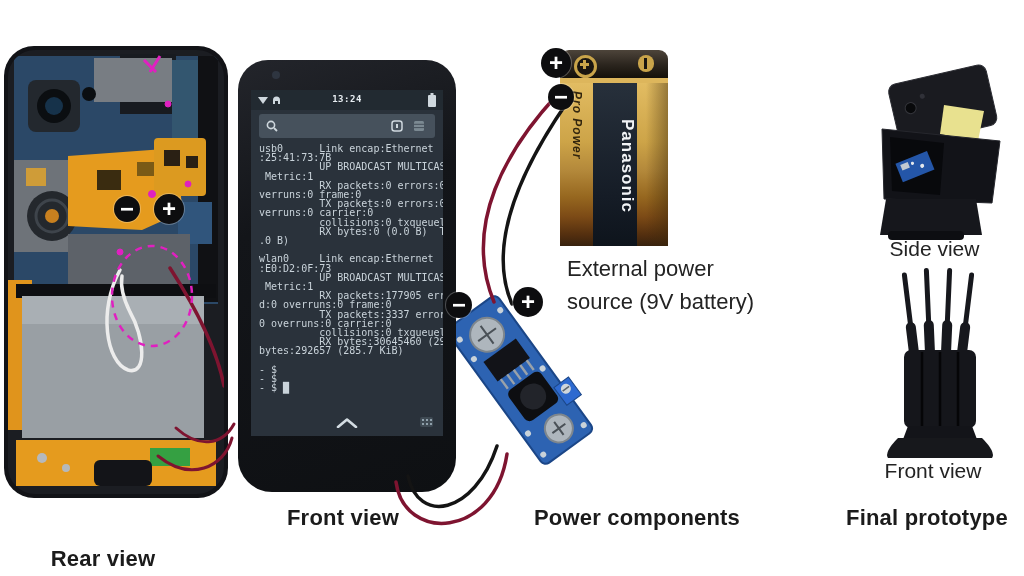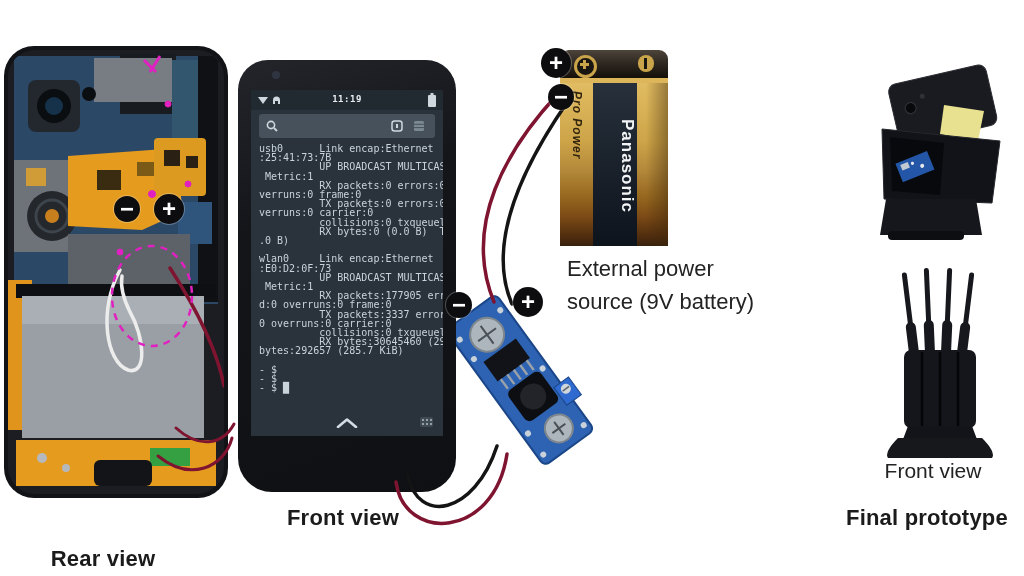--- a/index.html
+++ b/index.html
@@ -122,21 +122,21 @@
   <div class="front-phone">
     <div class="front-cam"></div>
     <div class="screen">
       <div class="statusbar">
         <svg class="abs" style="left:6px;top:5px" width="12" height="10" viewBox="0 0 12 10">
           <path d="M1,2 L11,2 L6,9 Z" fill="#cfd8de"></path>
           </svg>
         <svg class="abs" style="left:21px;top:4px" width="9" height="11" viewBox="0 0 9 11">
           <path d="M1,6 a3.5,3.5 0 0 1 7,0 l0,4 l-2,0 l0,-3 l-3,0 l0,3 l-2,0 Z" fill="#cfd8de"></path>
           </svg>
-        <div class="sb-time">11:19</div>
+        <div class="sb-time">13:24</div>
         <svg class="abs" style="right:7px;top:3px" width="8" height="14" viewBox="0 0 8 14">
           <rect x="2.5" y="0" width="3" height="2" fill="#cfd8de"></rect>
           <rect x="0" y="2" width="8" height="12" rx="1" fill="#cfd8de"></rect>
           </svg>
       </div>
       <div class="searchbar">
         <svg class="abs" style="left:7px;top:6px" width="12" height="12" viewBox="0 0 12 12">
           <circle cx="5" cy="5" r="3.6" fill="none" stroke="#cfd8de" stroke-width="1.6"></circle>
           <line x1="8" y1="8" x2="11" y2="11" stroke="#cfd8de" stroke-width="1.8"></line>
           </svg>
@@ -302,19 +302,21 @@
     </div>
   <div class="marker m-sm" style="left:446px;top:292px;">
       <span>−</span>
     </div>
   <div class="marker m-big" style="left:513px;top:287px;">
       <span>+</span>
     </div>
 
   <div class="label" style="left:567px;top:246px;margin-top:6px;">External power
 source (9V battery)</div>
+  <div class="label centered" style="left:862px;top:236px;width:145px;">Side view</div>
   <div class="label centered" style="left:858px;top:458px;width:150px;">Front view</div>
 
   <div class="caption" style="left:18px;top:505px;width:170px;margin-top:41px;">Rear view</div>
   <div class="caption" style="left:258px;top:505px;width:170px;">Front view</div>
+  <div class="caption" style="left:512px;top:505px;width:250px;">Power components</div>
   <div class="caption" style="left:846px;top:505px;width:210px;text-align:left;">Final prototype</div>
 
 </div>
 
 </body></html>

